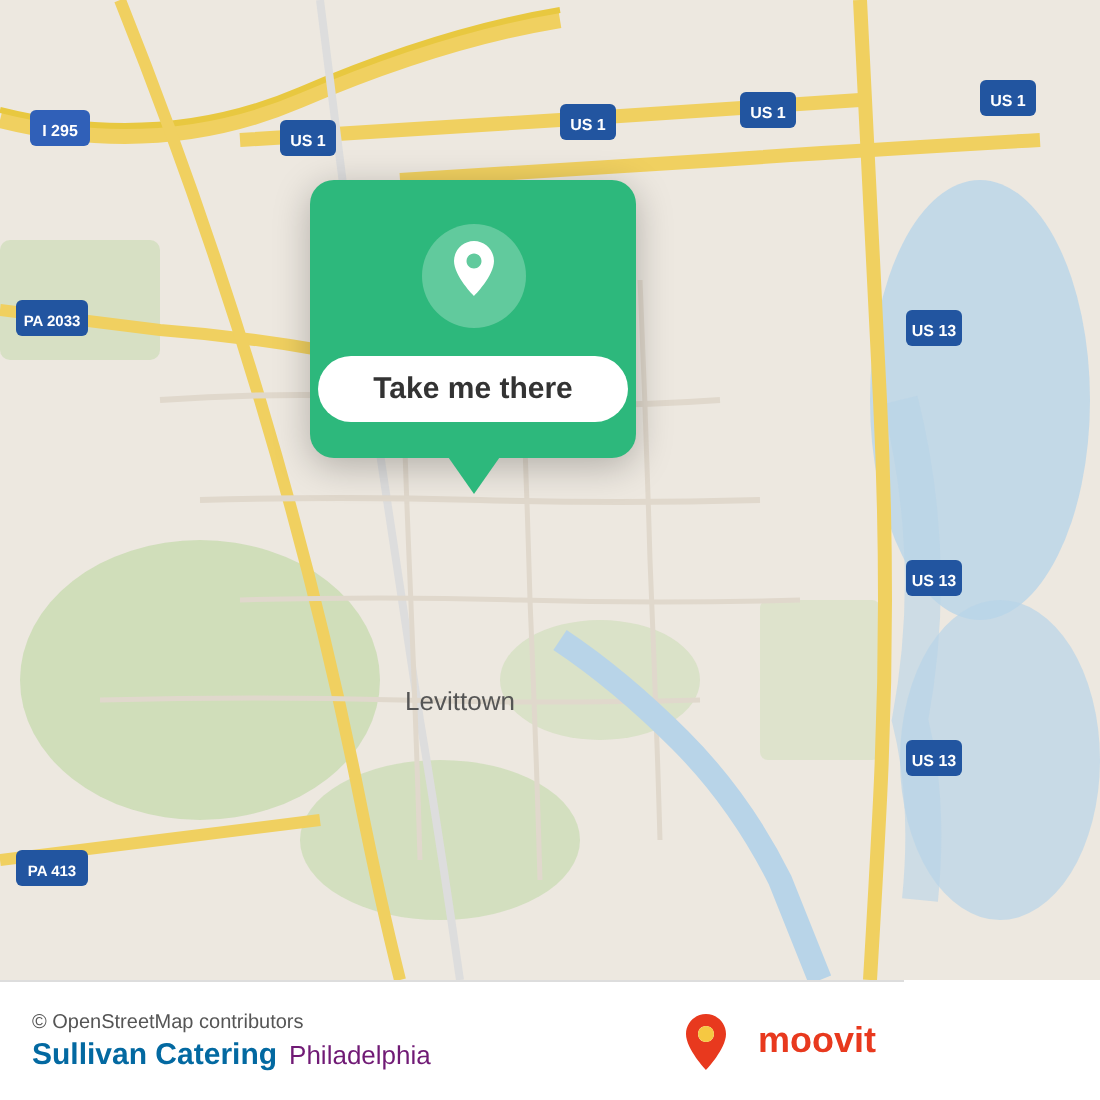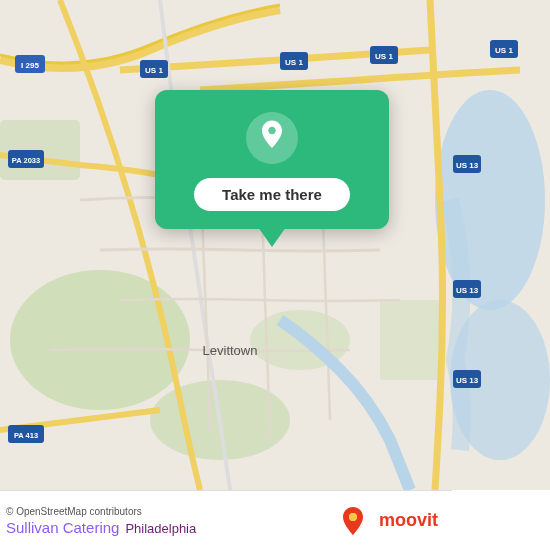--- a/index.html
+++ b/index.html
@@ -26,21 +26,21 @@
       height: 100%;
       position: absolute;
       top: 0; left: 0;
     }
 
     
     #popup-card {
       position: absolute;
       top: 90px;
       left: 155px;
-      width: 234px;
+      width: 163px;
       background: #2db87c;
       border-radius: 12px;
       display: flex;
       flex-direction: column;
       align-items: center;
       padding: 22px 20px 18px 20px;
       box-shadow: 0 4px 18px rgba(0,0,0,0.25);
       z-index: 10;
     }
 
@@ -80,21 +80,21 @@
       white-space: nowrap;
     }
 
     
     #bottom-bar {
       width: 452px;
       height: 60px;
       background: white;
       display: flex;
       align-items: center;
-      padding: 0 6px;
+      padding: 0 16px;
       border-top: 1px solid #ddd;
       position: relative;
     }
 
     #moovit-logo {
       position: absolute;
       right: 14px;
       top: 50%;
       transform: translateY(-50%);
       display: flex;
@@ -104,22 +104,22 @@
     }
 
     #osm-attribution {
       font-size: 10px;
       color: #555;
       margin-bottom: 2px;
     }
 
     #location-title {
       font-size: 15px;
-      font-weight: 400;
-      color: #8b5cf6;
+      font-weight: 700;
+      color: #0369a1;
     }
 
     #location-subtitle {
       font-size: 13px;
       color: #701a75;
     }
 
     .bottom-text-block {
       display: flex;
       flex-direction: column;

